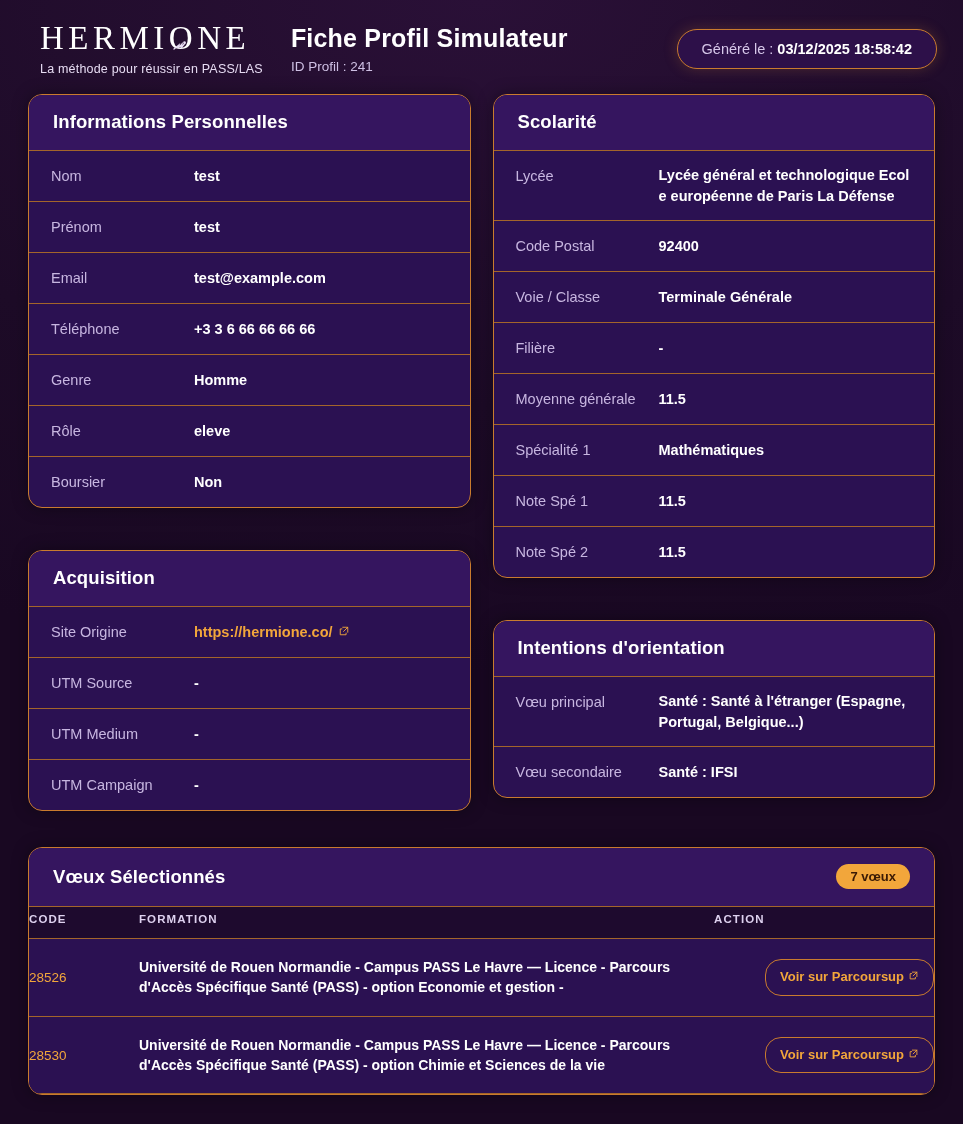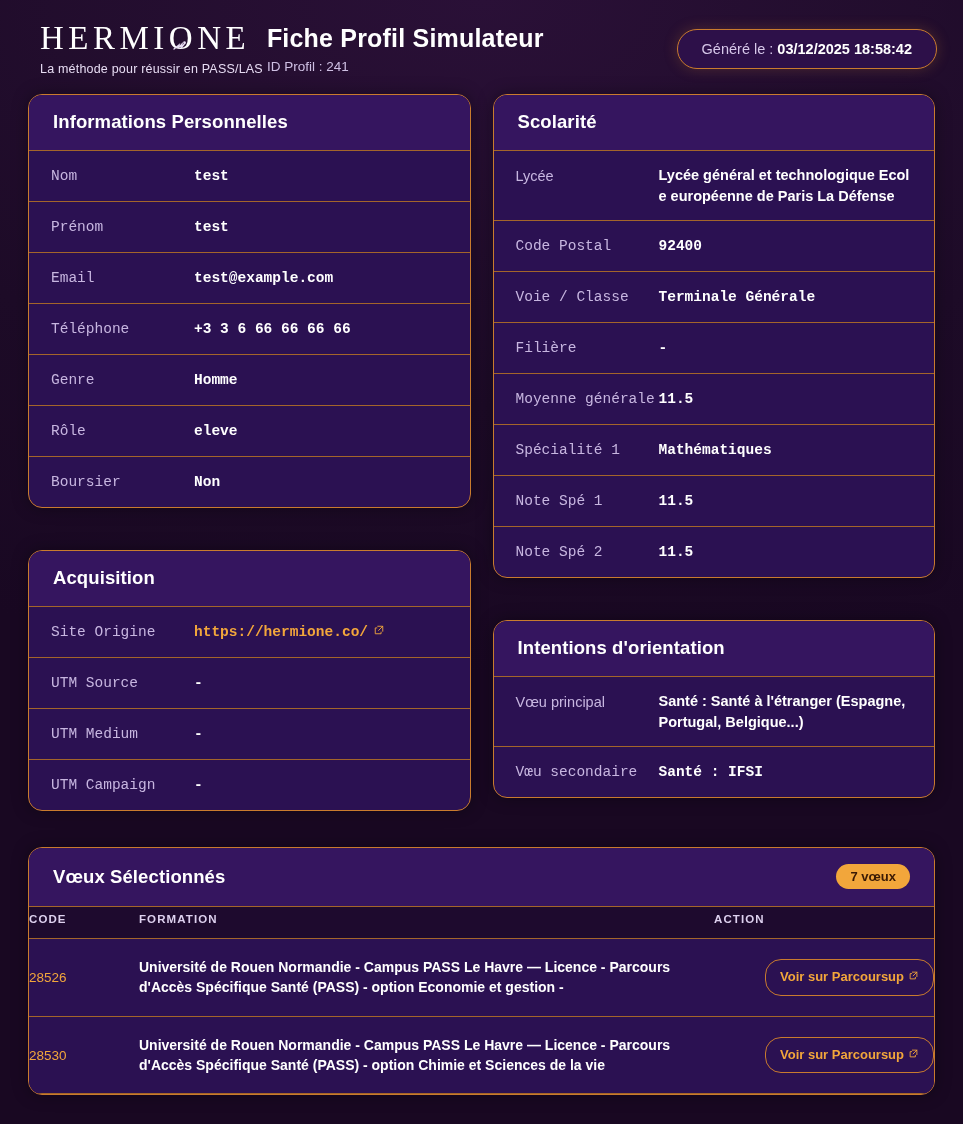--- a/index.html
+++ b/index.html
@@ -30,21 +30,21 @@
     position:relative;
     background:
       radial-gradient(120% 60% at 50% 0%, #2a1037 0%, #1d0b27 60%, #190822 100%);
   }
 
   
   .header{
     display:flex;
     align-items:center;
     padding:22px 26px 18px 40px;
-    gap:4px;
+    gap:28px;
   }
   .logo-block{flex:0 0 auto;}
   .logo-word{
     font-family:"Liberation Serif","DejaVu Serif",serif;
     font-size:33px;
     letter-spacing:4.5px;
     font-weight:400;
     color:#fff;
     line-height:1;
     position:relative;
@@ -139,21 +139,21 @@
     padding-top:1px;
   }
   .row .v{
     flex:1 1 auto;
     font-size:14.5px;
     font-weight:bold;
     color:var(--value);
     line-height:1.42;
     word-break:break-word;
   }
-  .row.center{align-items:center;font-family:Liberation Mono, monospace;}
+  .row.center{align-items:center;}
   .v a.link{
     color:var(--accent);
     text-decoration:none;
     font-weight:bold;
   }
   .ext{
     display:inline-block;
     width:10px;height:10px;
     margin-left:6px;
     vertical-align:1px;

